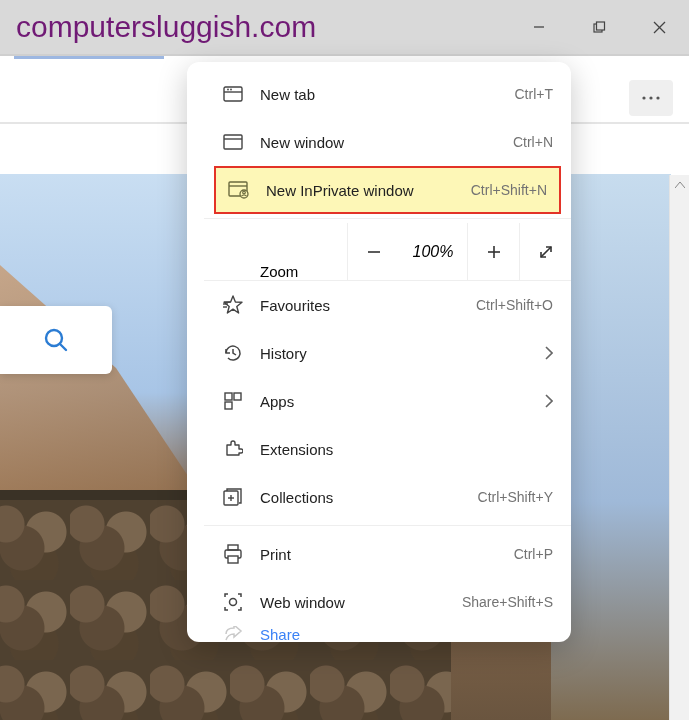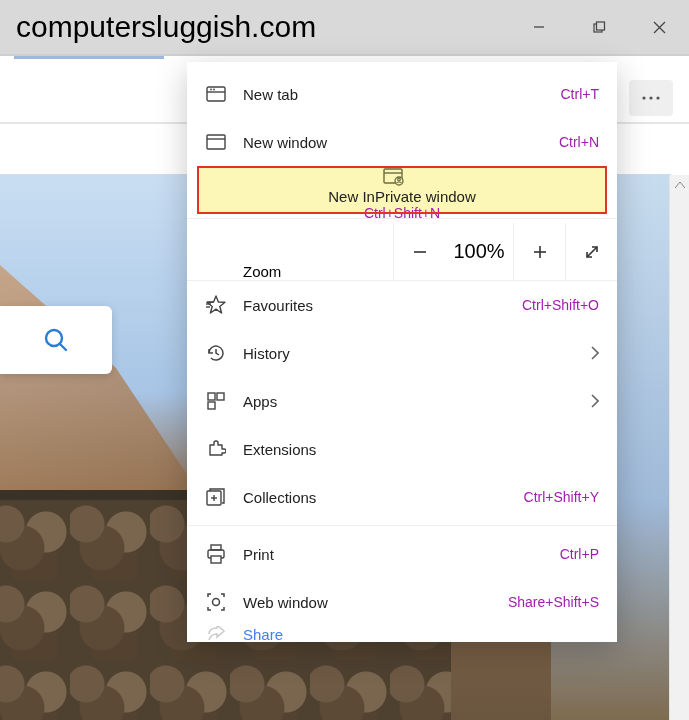--- a/index.html
+++ b/index.html
@@ -15,21 +15,21 @@
       height: 56px;
       background: #d9d9d9;
       display: flex;
       align-items: center;
       justify-content: space-between;
       padding-left: 16px;
       border-bottom: 2px solid #cfcfcf;
     }
     .watermark {
       font-size: 30px;
-      color: #000000;
+      color: #701a75;
       font-weight: 400;
     }
     .win-controls { display: flex; height: 100%; }
     .win-btn {
       width: 60px; display: flex; align-items: center; justify-content: center;
       color: #444;
     }
     .toolbar {
       height: 50px;
       display: flex; align-items: center; justify-content: flex-end;
@@ -84,55 +84,54 @@
       background:#fff; border-radius: 0 6px 6px 0;
       box-shadow: 0 2px 8px rgba(0,0,0,.15);
       display:flex; align-items:center; justify-content:center;
     }
     .scrollbar {
       position:absolute; right:0; top:175px; bottom:0; width:20px; background:#f1f1f1;
       border-left:1px solid #e3e3e3;
     }
     .scroll-up { position:absolute; top:0; left:0; right:0; height:20px; display:flex;align-items:center;justify-content:center;color:#888;}
     .menu {
-      position:absolute; left:187px; top:62px; width: 430px;
-      background:#fff; border-radius:0;
+      position:absolute; left:187px; top:62px; width: 384px;
+      background:#fff; border-radius:12px;
       box-shadow: 0 8px 30px rgba(0,0,0,.22);
-      padding: 8px 0 0 0;
+      padding: 8px 0 0 17px;
       z-index: 50;
     }
     .menu-item {
       display:flex; align-items:center; height:48px;
       padding: 0 18px;
       font-size: 15px; color:#222;
       position:relative;
     }
     .mi-icon { width:22px; height:22px; margin-right:16px; display:flex; align-items:center; justify-content:center; color:#444; flex-shrink:0;}
     .mi-label { flex:1; }
-    .mi-shortcut { color:#a21caf; font-size:14px; white-space:nowrap; }
+    .mi-shortcut { color:#737373; font-size:14px; white-space:nowrap; }
     .mi-chevron { color:#666; margin-left:12px; }
     .menu-sep { height:1px; background:#eee; margin: 4px 0; }
     .highlight {
       background:#fdf7b7;
       outline: 2px solid #e33327;
       outline-offset: -2px;
       margin: 0 10px;
       padding: 0 14px;
-      flex-direction: column;
     }
     .zoom-row {
       display:flex; align-items:flex-end; height:58px; padding:0 0 0 18px;
       border-bottom: 1px solid #eee;
     }
     .zoom-label { flex:1; padding-left:38px; font-size:15px; }
     .zoom-ctrl {
       display:flex; align-items:stretch; height:100%;
     }
     .zoom-btn { width:52px; display:flex; align-items:center; justify-content:center; border-left:1px solid #eee; color:#333;}
-    .zoom-val { width:68px; display:flex; align-items:center; justify-content:center; font-size:20px; }
+    .zoom-val { width:68px; display:flex; align-items:center; justify-content:center; font-size:16px;font-style:italic; }
     .faded { color:#3b82f6; }
     .cut-bottom { height:16px; overflow:hidden; }
     svg { display:block; }
   </style>
 </head>
 <body>
 
 <div class="titlebar">
   <div class="watermark">computersluggish.com</div>
   <div class="win-controls">

